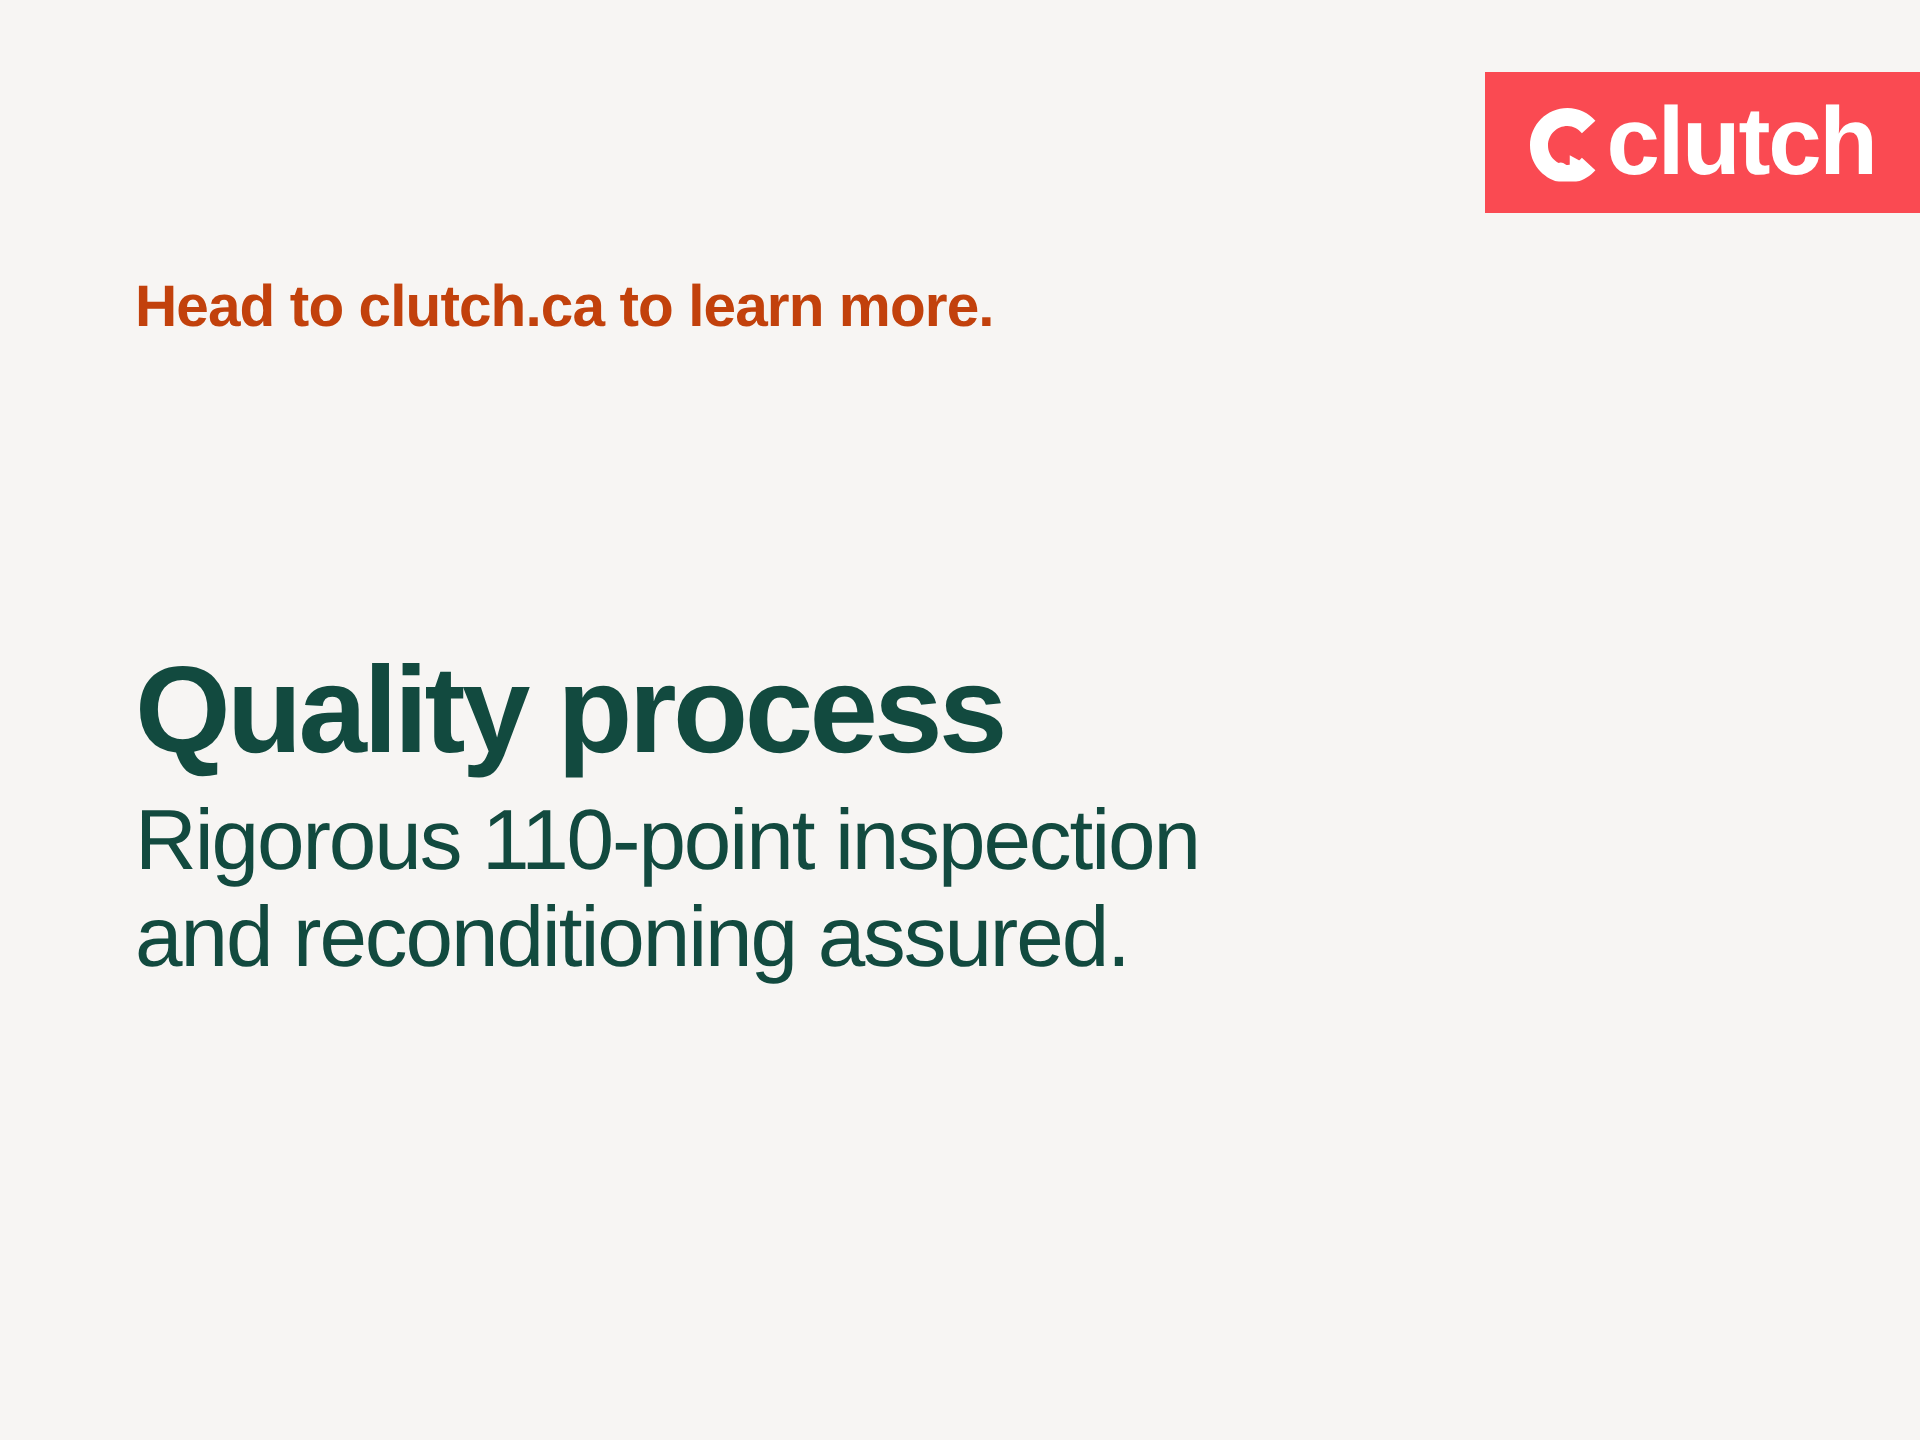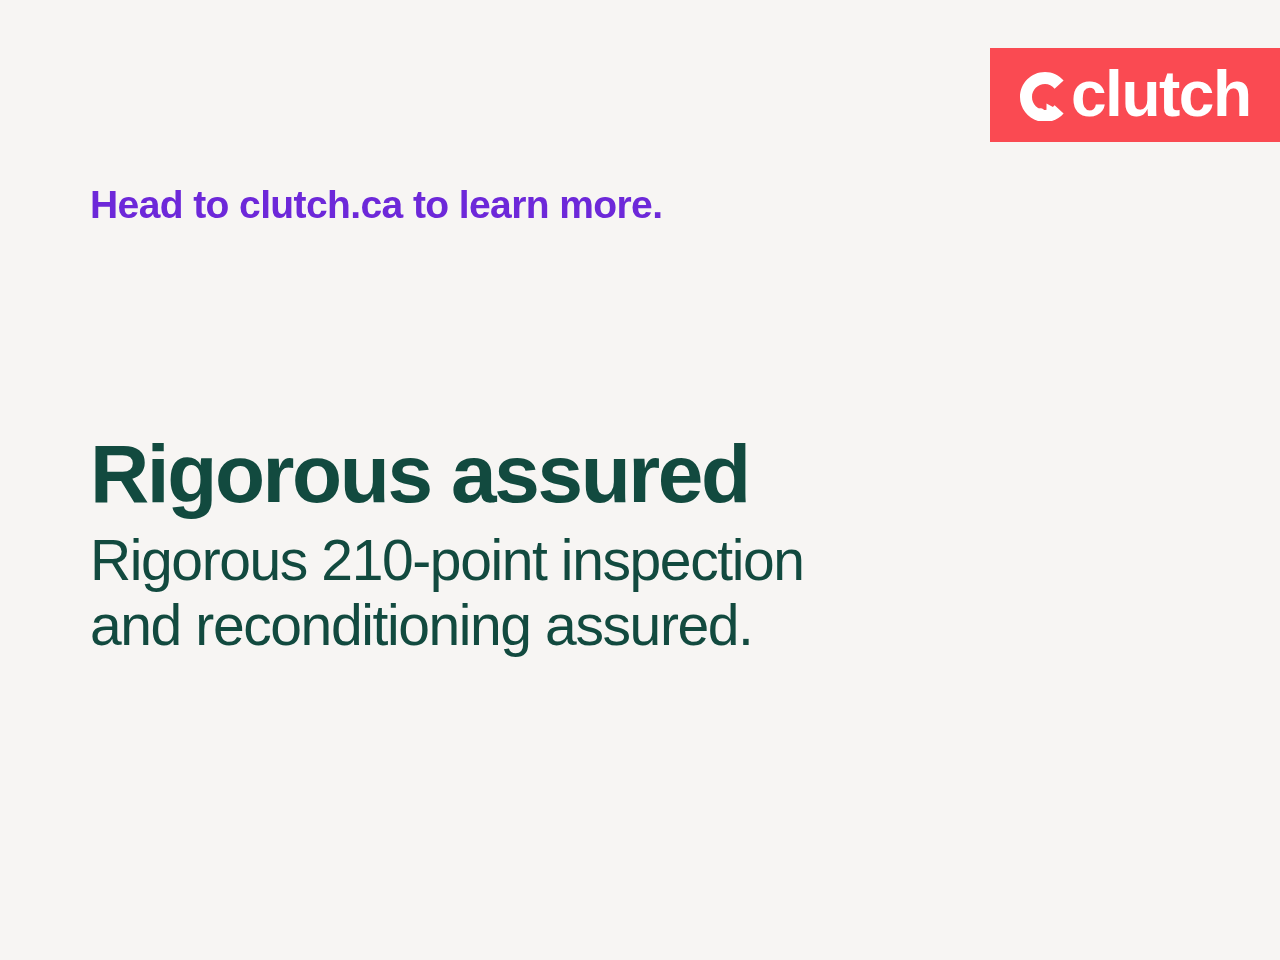--- a/index.html
+++ b/index.html
@@ -56,21 +56,21 @@
     display: block;
     margin-left: -2px;
     margin-top: -3px;
   }
 
   
   .kicker {
     position: absolute;
     left: 90px;
     top: 183px;
-    color: #6d28d9;
+    color: #c2410c;
     font-size: 39px;
     font-weight: 700;
     letter-spacing: -0.6px;
     line-height: 1.15;
     white-space: nowrap;
   }
 
   
   .message-block {
     position: absolute;
@@ -125,20 +125,20 @@
 
         <circle cx="21.5" cy="43.5" r="4.2" fill="#ffffff"></circle>
       </svg>
       <span class="brand-wordmark">clutch</span>
     </div>
   </div>
 
   <div class="kicker">Head to clutch.ca to learn more.</div>
 
   <div class="message-block">
-    <h1 class="headline">Rigorous assured</h1>
+    <h1 class="headline">Quality process</h1>
     <p class="subcopy">
-      <span class="subcopy-line">Rigorous 210-point inspection</span>
+      <span class="subcopy-line">Rigorous 110-point inspection</span>
       <span class="subcopy-line">and reconditioning assured.</span>
     </p>
   </div>
 
 </div>
 
 </body></html>

